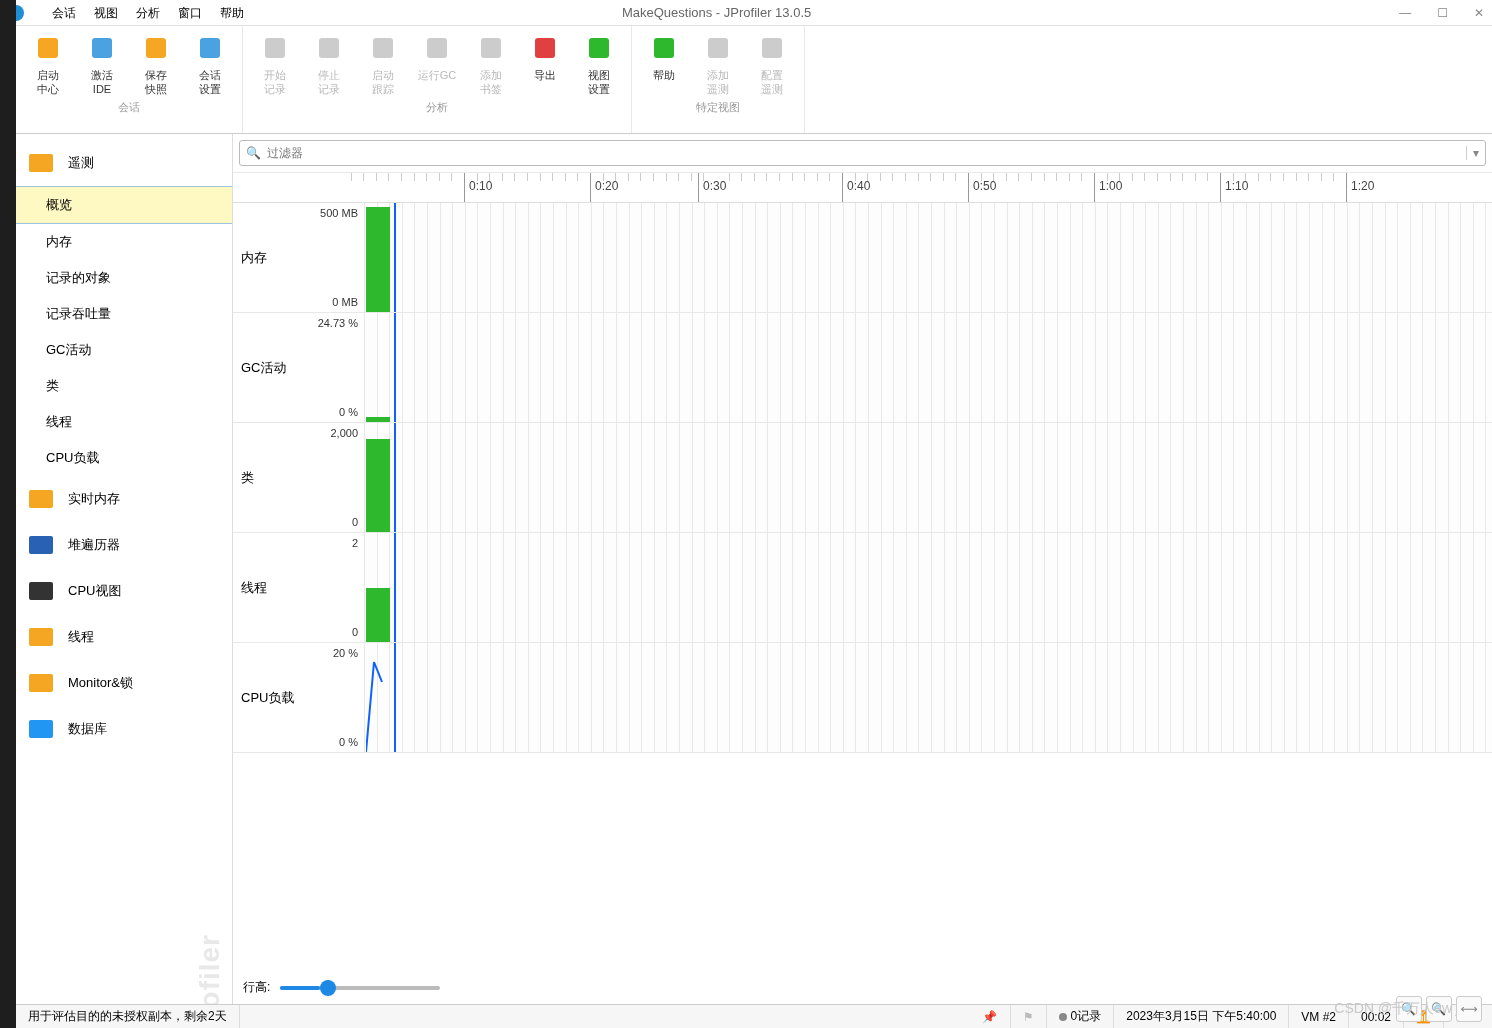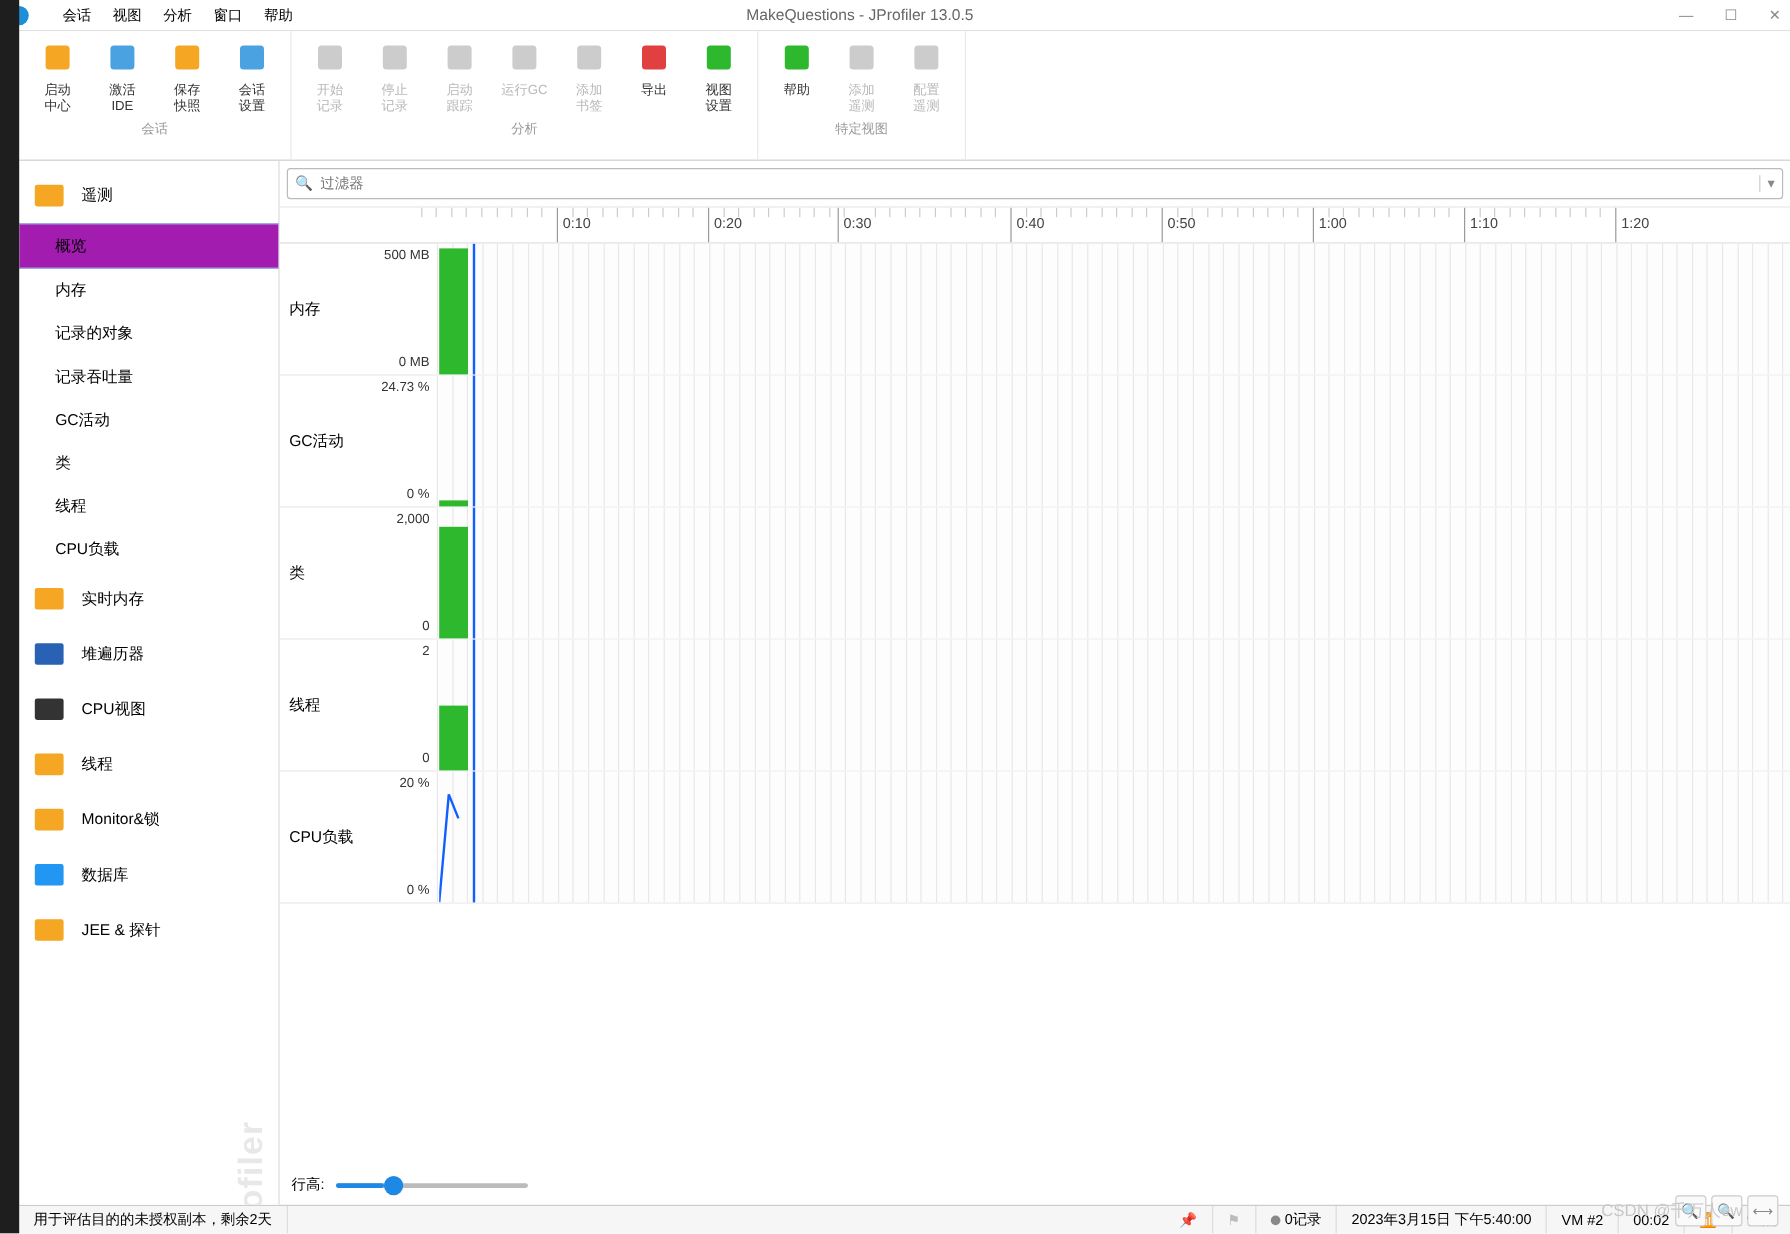--- a/index.html
+++ b/index.html
@@ -22,21 +22,21 @@
 .tbbtn .ic{width:32px;height:32px;margin-bottom:4px;display:flex;align-items:center;justify-content:center}
 .tbbtn .lbl{font-size:11px;text-align:center;line-height:14px;height:28px}
 .tbgroup .gname{color:#999;font-size:11px;margin-top:2px}
 
 .body{flex:1;display:flex;margin-left:16px;overflow:hidden}
 .sidebar{width:217px;background:#fff;border-right:1px solid #ddd;display:flex;flex-direction:column;padding-top:6px;position:relative}
 .navitem{display:flex;align-items:center;padding:6px 8px;gap:10px;cursor:pointer}
 .navitem .nic{width:34px;height:34px;display:flex;align-items:center;justify-content:center}
 .navitem .nlbl{font-size:13px}
 .subitem{padding:9px 10px 9px 30px;font-size:13px;cursor:pointer}
-.subitem.sel{background:#a21caf;border:1px solid #9cc4e0;border-left:none;border-right:none}
+.subitem.sel{background:#fef9c3;border:1px solid #9cc4e0;border-left:none;border-right:none}
 .wm{position:absolute;bottom:70px;right:6px;color:#e8e8e8;font-size:28px;font-weight:bold;transform:rotate(-90deg);transform-origin:right bottom;letter-spacing:1px}
 
 .main{flex:1;display:flex;flex-direction:column;background:#fff}
 .filterbar{padding:6px;border-bottom:1px solid #e8e8e8}
 .filterbox{display:flex;align-items:center;border:1px solid #bbb;border-radius:3px;padding:2px 6px;height:26px}
 .filterbox input{border:none;outline:none;flex:1;font-size:12px}
 .filterbox .drop{border-left:1px solid #ccc;padding-left:6px;color:#888}
 .timeline{height:30px;position:relative;border-bottom:1px solid #ddd;overflow:hidden}
 .timeline .ruler{position:absolute;left:131px;right:0;top:0;height:100%}
 .tick{position:absolute;top:0;height:100%;border-left:1px solid #999}
@@ -275,28 +275,20 @@
           </div>
           <div class="nlbl">Monitor&amp;锁</div>
         </div>
         <div class="navitem">
           <div class="nic">
             <svg width="30" height="30">
               <rect x="3" y="6" width="24" height="18" rx="2" fill="#2196f3"></rect>
             </svg>
           </div>
           <div class="nlbl">数据库</div>
-        </div>
-        <div class="navitem">
-          <div class="nic">
-            <svg width="30" height="30">
-              <rect x="3" y="6" width="24" height="18" rx="2" fill="#f5a623"></rect>
-            </svg>
-          </div>
-          <div class="nlbl">JEE &amp; 探针</div>
         </div>
         <div class="wm">JProfiler</div>
   </div>
 
   <div class="main">
    <div class="filterbar">
     <div class="filterbox">
      <span style="color:#aaa;margin-right:4px">🔍</span>
      <input placeholder="过滤器" style="">
      <span class="drop">▾</span>

